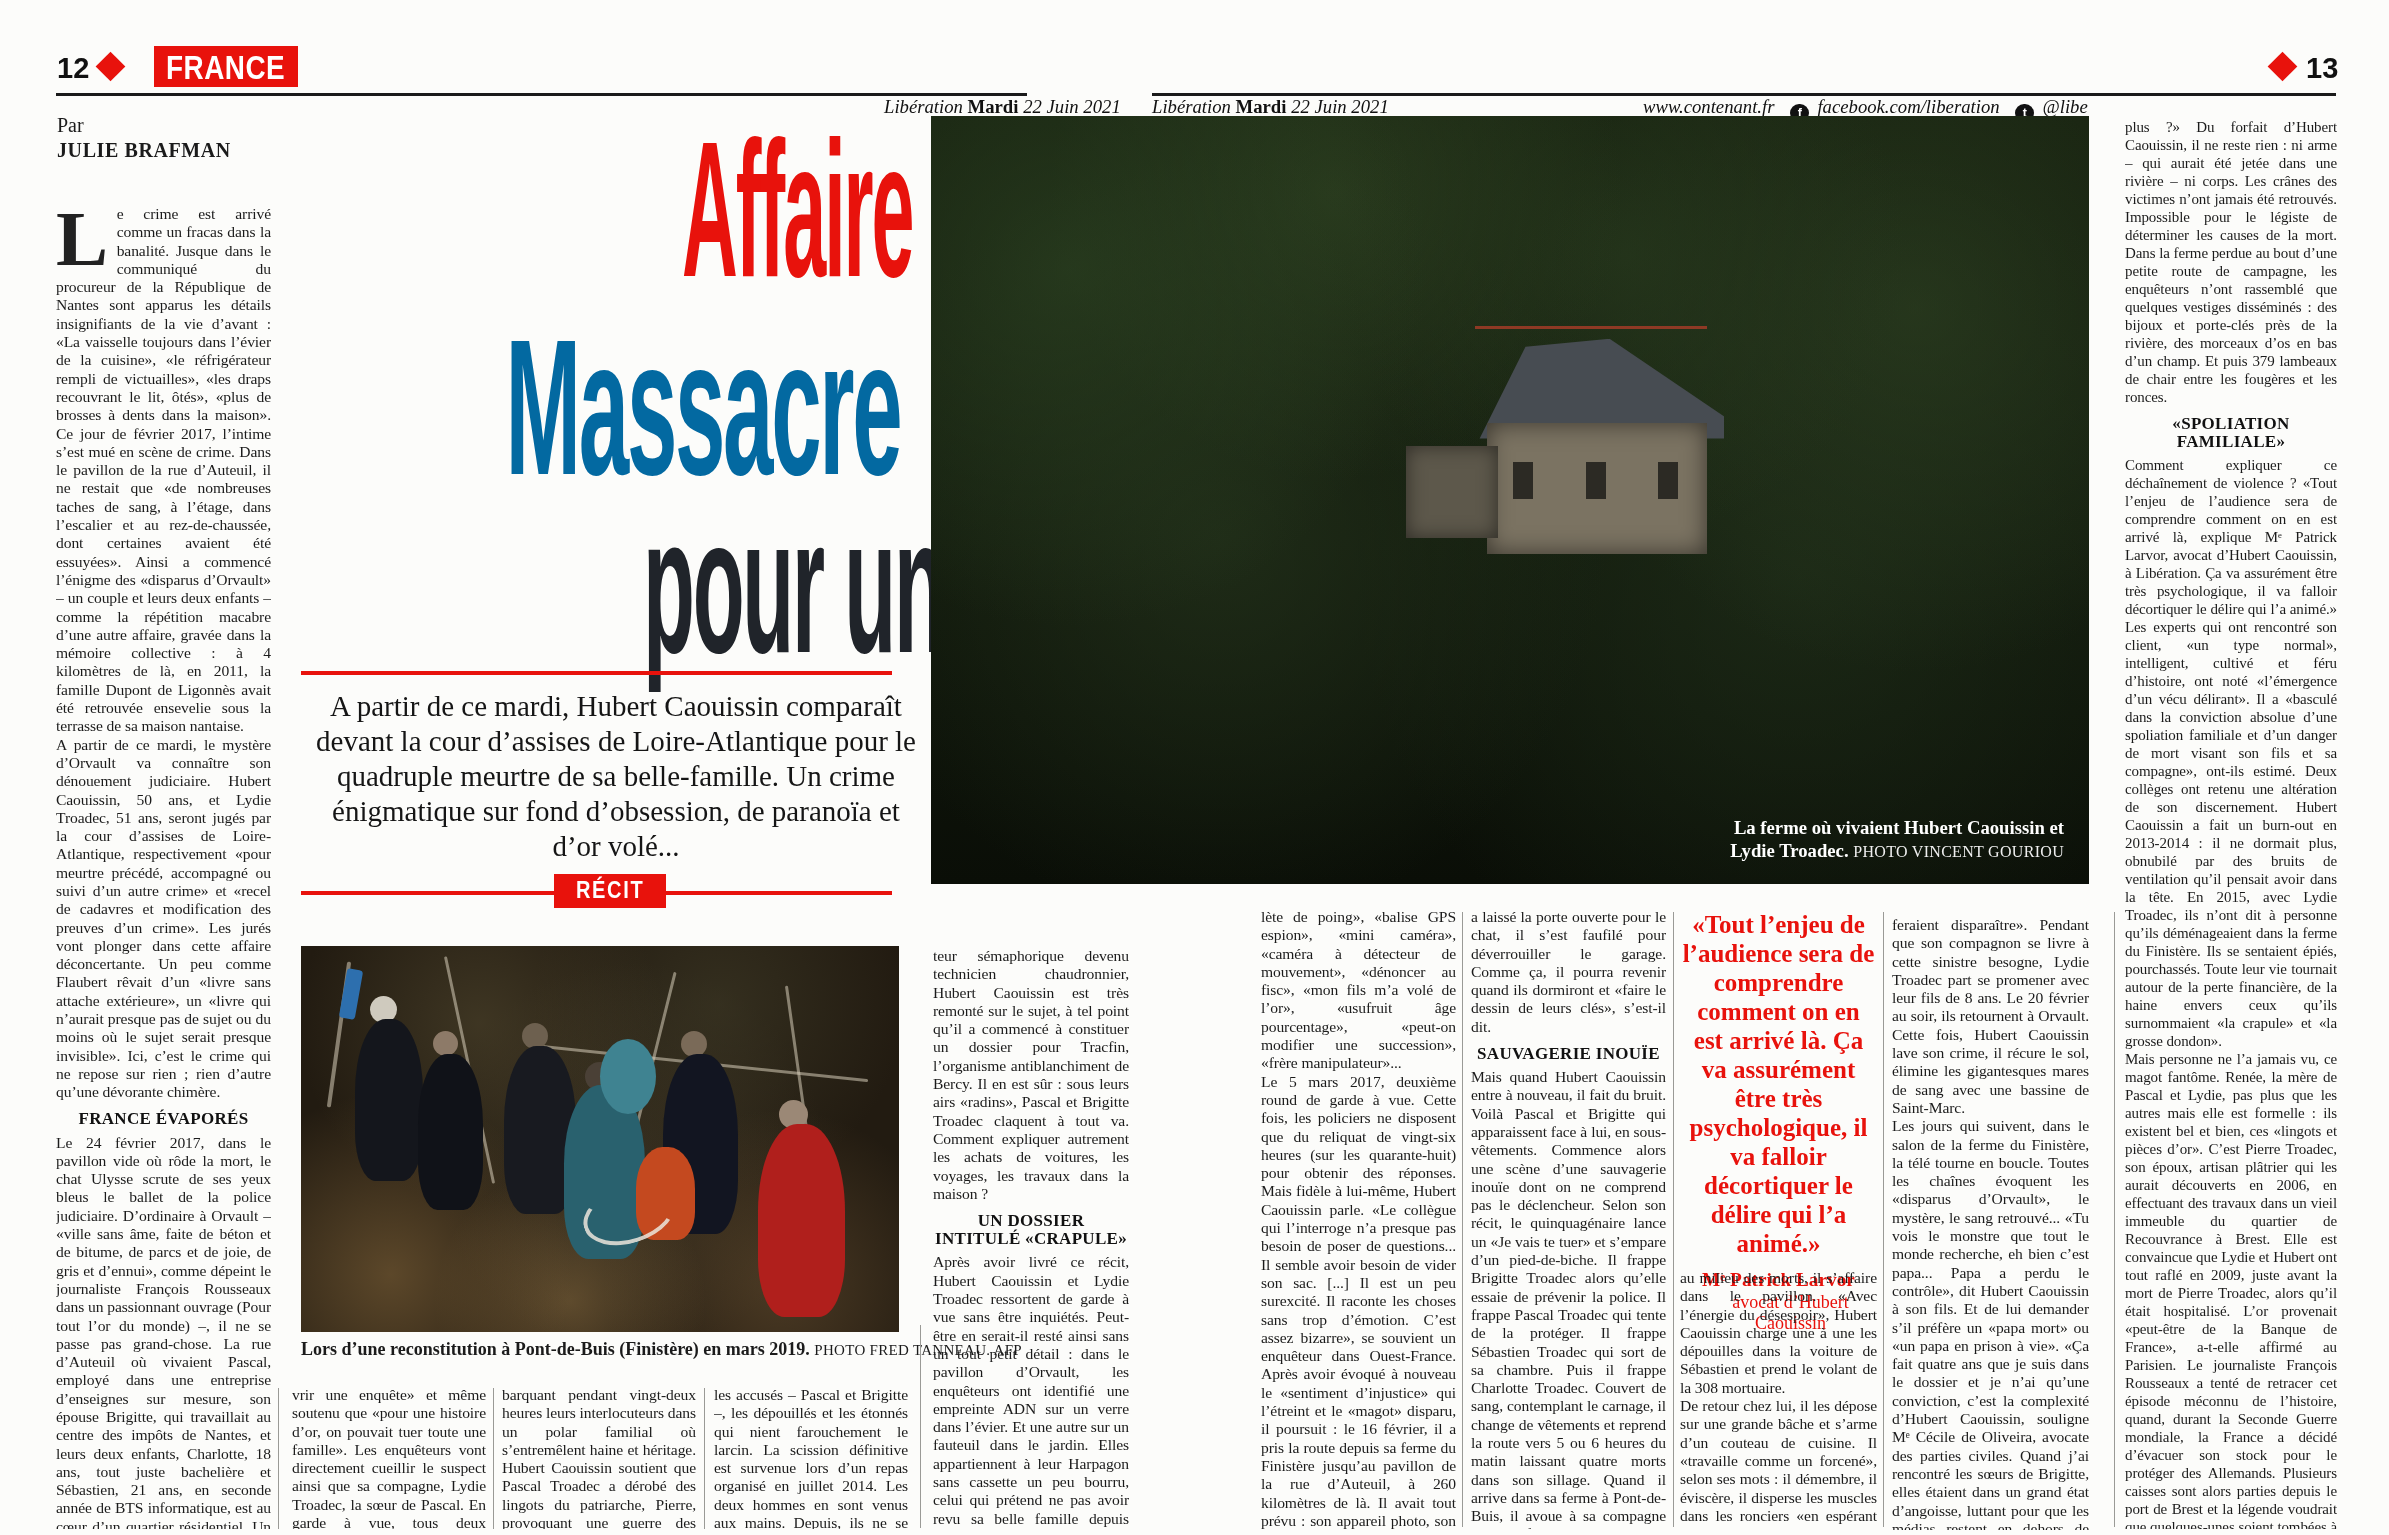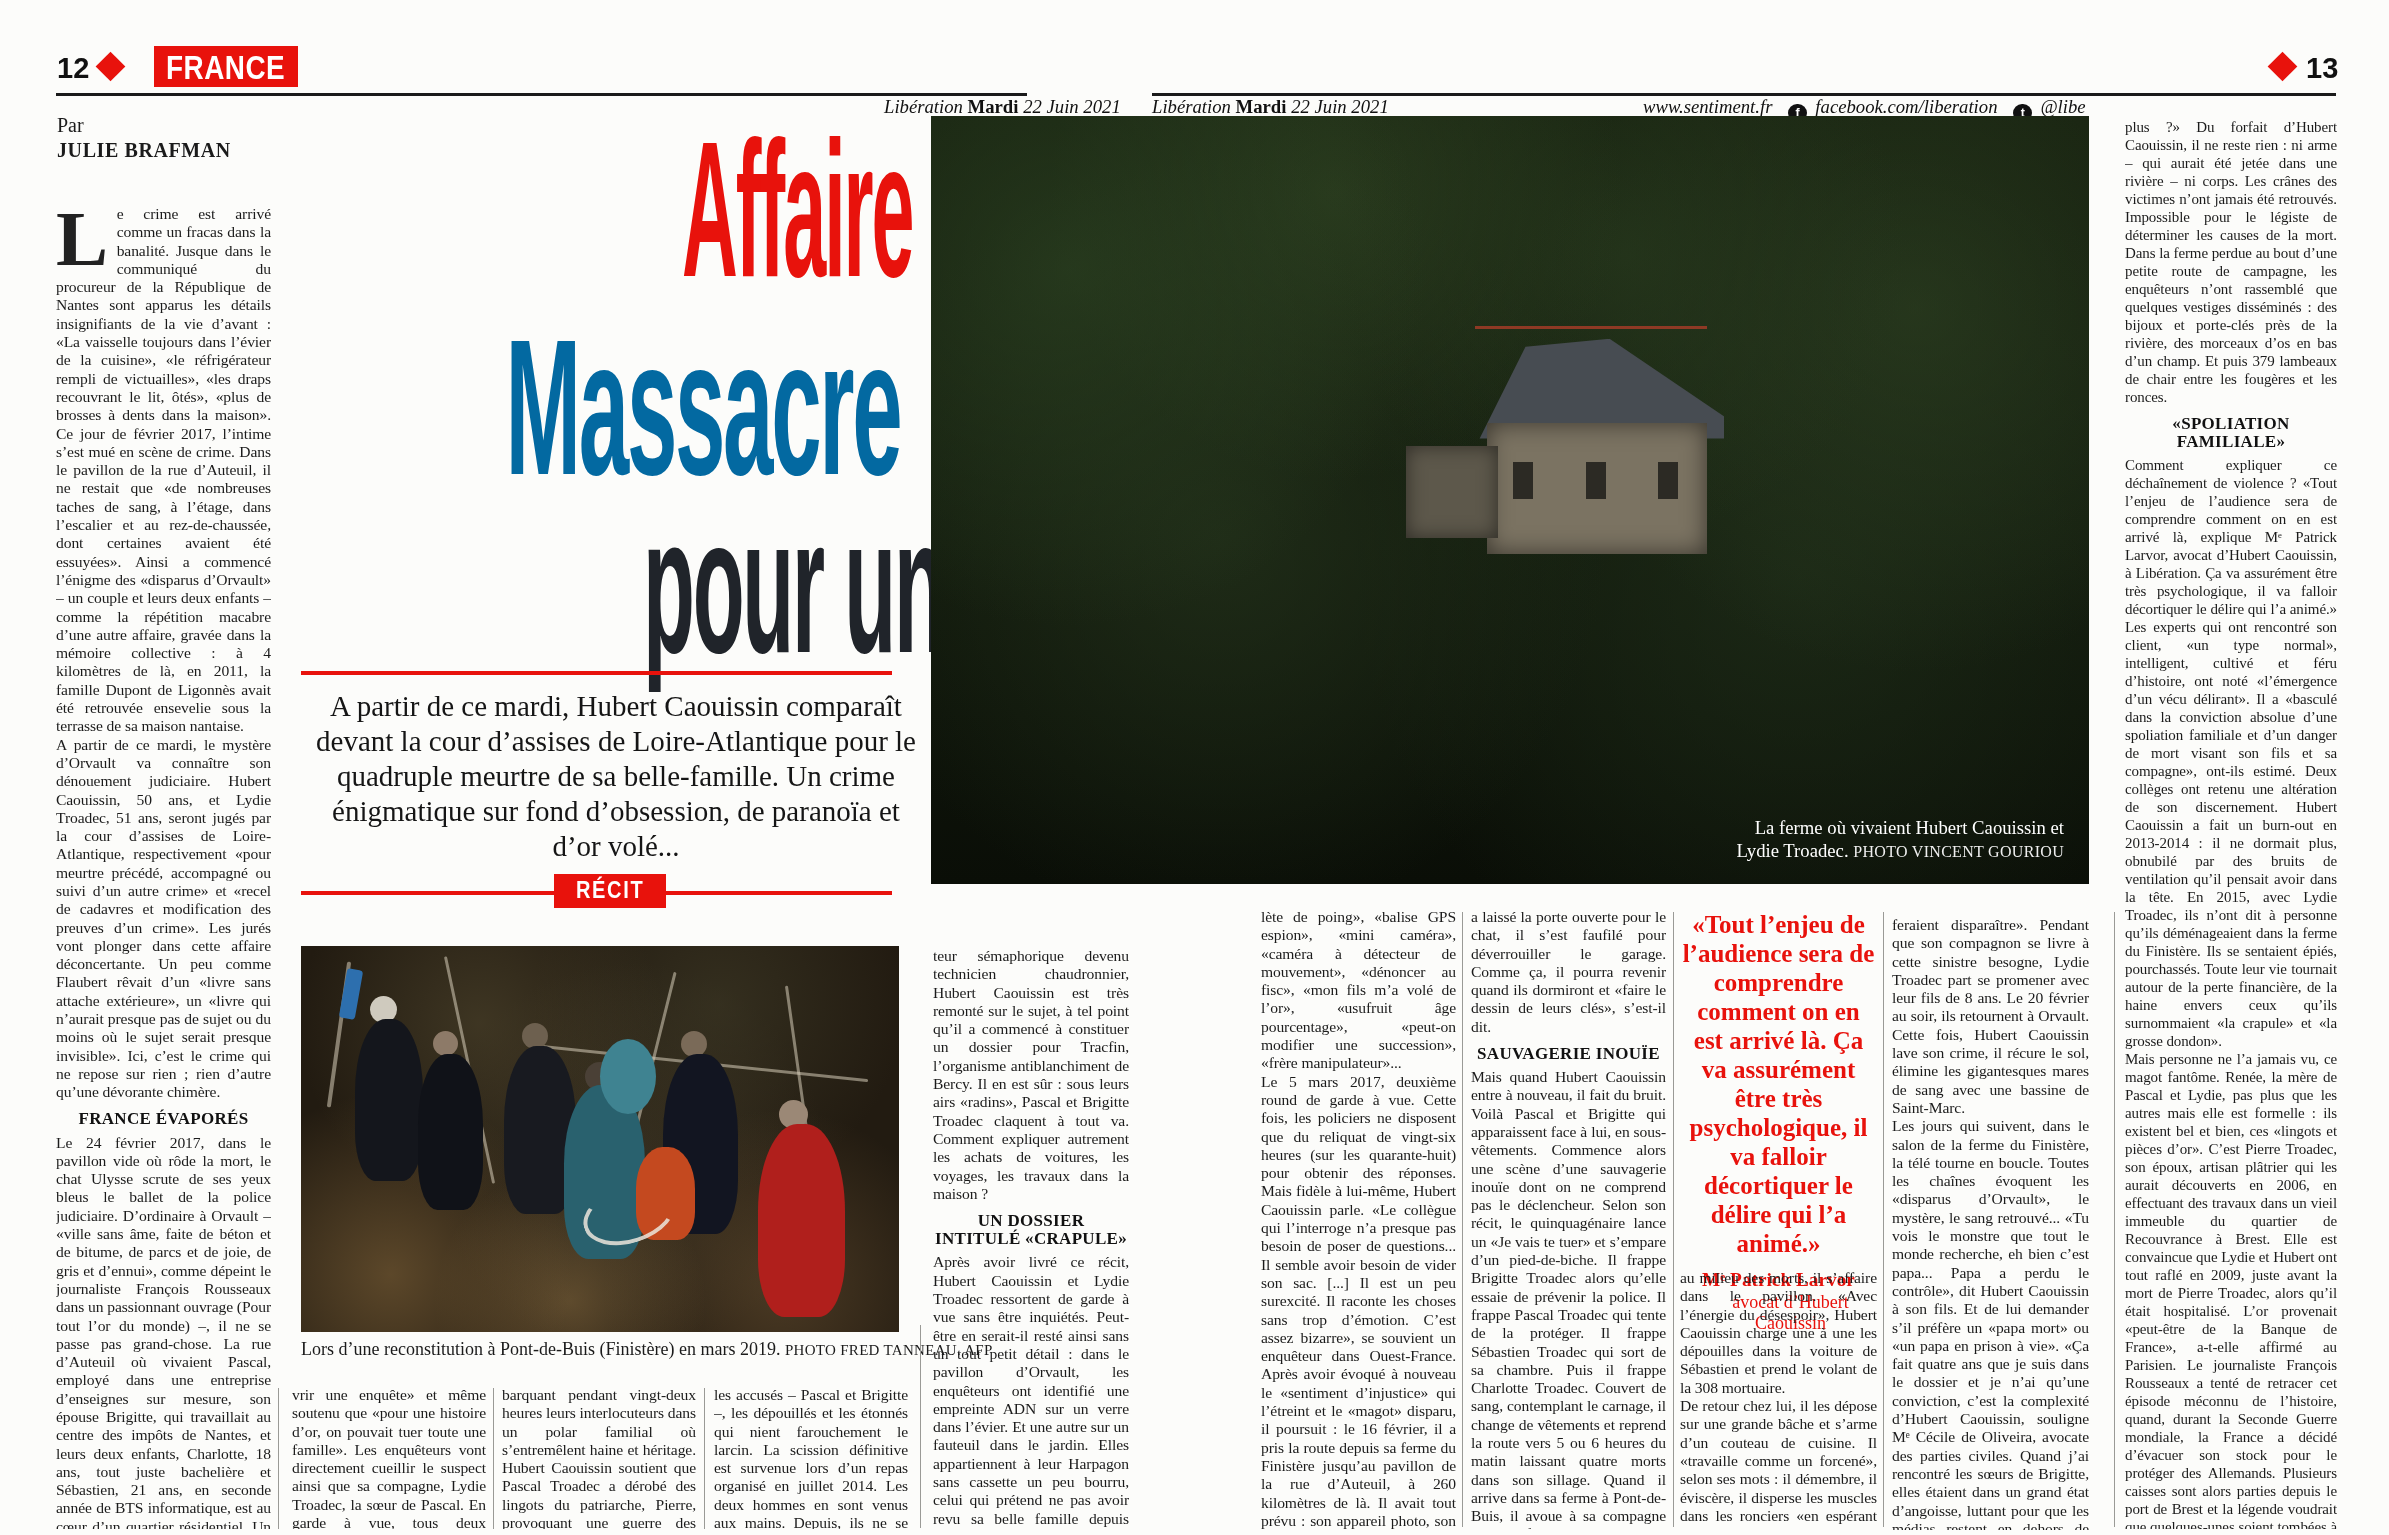--- a/index.html
+++ b/index.html
@@ -54,21 +54,21 @@
             radial-gradient(circle at 30% 20%, rgba(90,80,52,.5), transparent 35%),
             radial-gradient(circle at 70% 15%, rgba(70,66,44,.5), transparent 35%),
             radial-gradient(circle at 55% 55%, rgba(58,50,34,.8), transparent 50%),
             #221b11;}
   .branch{position:absolute;background:rgba(215,205,185,.55);border-radius:1.9px;}
   .fig{position:absolute;border-radius:45% 45% 30% 30%;}
   .head{position:absolute;border-radius:50%;}
   .rope{position:absolute;left:47%;top:62%;width:87px;height:50px;border:4.4px solid rgba(235,230,220,.85);
         border-color:transparent transparent rgba(235,230,220,.85) rgba(235,230,220,.85);border-radius:50%;transform:rotate(-18deg);}
   .cap1{position:absolute;left:301px;top:1339px;width:747px;font-size:18px;}
-  .capbold{font-weight:normal;margin-top:24px;}
+  .capbold{font-weight:bold;margin-top:24px;}
   .capcredit{font-size:15px;letter-spacing:0.3px;}
   .photo2{position:absolute;left:931px;top:116px;width:1158px;height:768px;overflow:hidden;
           background:
             radial-gradient(circle at 12% 20%, rgba(44,66,34,.7), transparent 30%),
             radial-gradient(circle at 35% 10%, rgba(52,74,38,.6), transparent 28%),
             radial-gradient(circle at 60% 18%, rgba(40,58,30,.7), transparent 30%),
             radial-gradient(circle at 85% 25%, rgba(48,68,36,.6), transparent 32%),
             radial-gradient(circle at 25% 55%, rgba(34,48,26,.8), transparent 40%),
             radial-gradient(circle at 75% 60%, rgba(30,44,24,.8), transparent 45%),
             linear-gradient(180deg,#16200f 0%,#121a0d 55%,#0a0e07 100%);}
@@ -104,21 +104,21 @@
     <span class="date">22 Juin 2021</span>
   </div>
   <div class="hrule" style="left:56px;top:93px;width:971px;"></div>
 
   <div class="mast" style="left:1152px;top:58px;">
     <span class="brand">Libération</span>
     <span class="day">Mardi</span>
     <span class="date">22 Juin 2021</span>
   </div>
   <div class="mast" style="left:1643px;top:58px;font-style:italic;">
-    <span>www.sentiment.fr</span>
+    <span>www.contenant.fr</span>
     <span class="sicon" style="font-style:normal;">f</span>
     <span>facebook.com/liberation</span>
     <span class="sicon" style="font-style:normal;">t</span>
     <span>@libe</span>
   </div>
   <div class="diamond" style="left:2272px;top:56px;"></div>
   <div class="pagenum" style="left:2306px;top:54px;">13</div>
   <div class="hrule" style="left:1152px;top:93px;width:1184px;"></div>
 
   <div class="byline">

